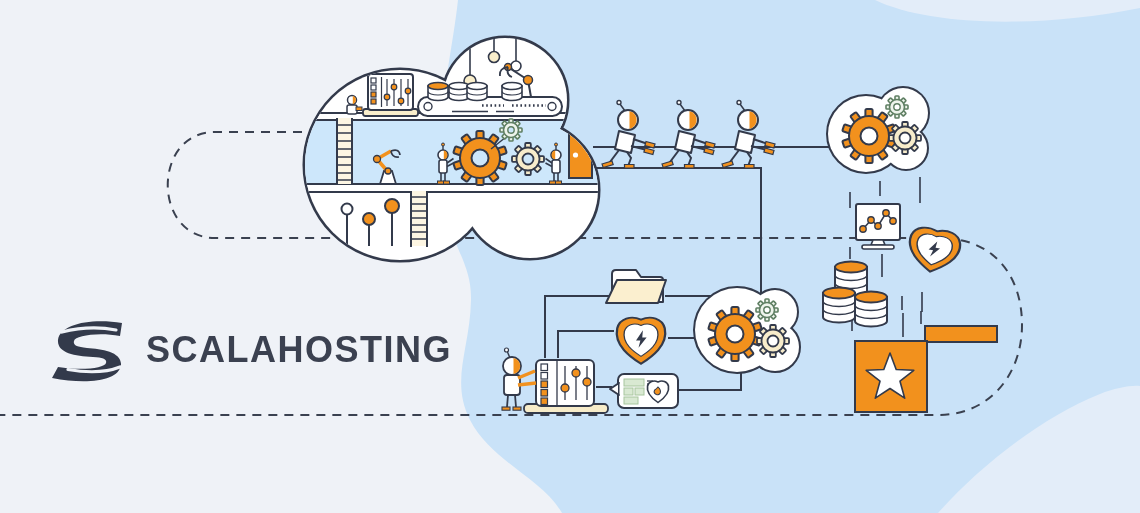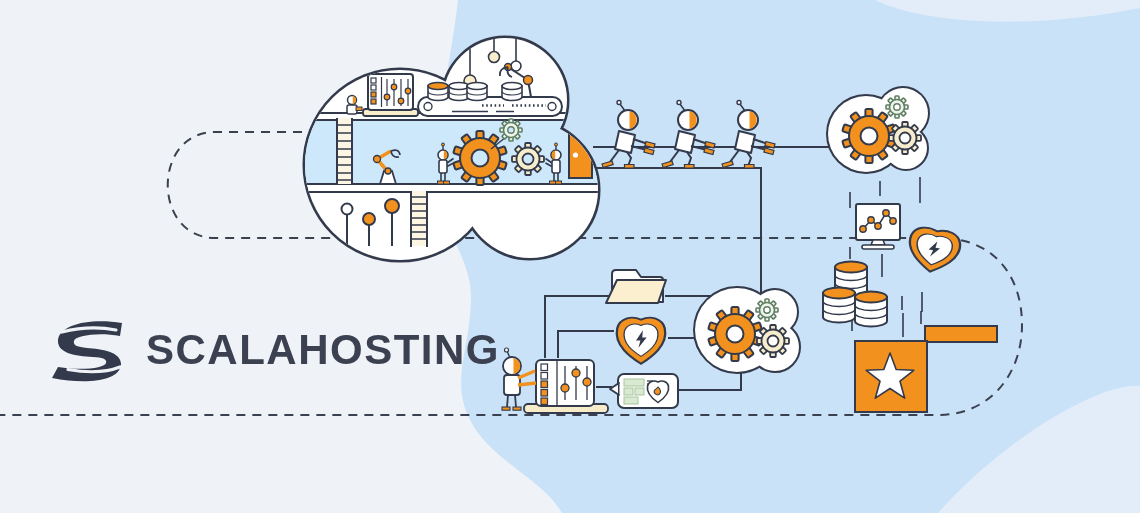--- a/index.html
+++ b/index.html
@@ -1,19 +1,19 @@
 <!DOCTYPE html>
 <html><head>
 <meta charset="utf-8">
 <style>
   html,body{margin:0;padding:0;background:#eff2f7;}
   .stage{position:relative;width:1140px;height:513px;overflow:hidden;font-family:"Liberation Sans",sans-serif;}
   .stage svg.scene{position:absolute;left:0;top:0;}
   .logo{position:absolute;left:52px;top:316px;display:flex;align-items:center;gap:14px;}
-  .logo .brand-text{font-size:42px;font-weight:bold;letter-spacing:1.5px;color:#3b4150;}
+  .logo .brand-text{font-size:36px;font-weight:bold;letter-spacing:1.5px;color:#3b4150;}
 </style>
 </head>
 <body>
 
 <div class="stage">
 <svg class="scene" width="1140" height="513" viewBox="0 0 1140 513">
   <defs>
     <clipPath id="cloudClip">
       <circle cx="400" cy="165" r="95"></circle>
       <circle cx="505" cy="100" r="62"></circle>

